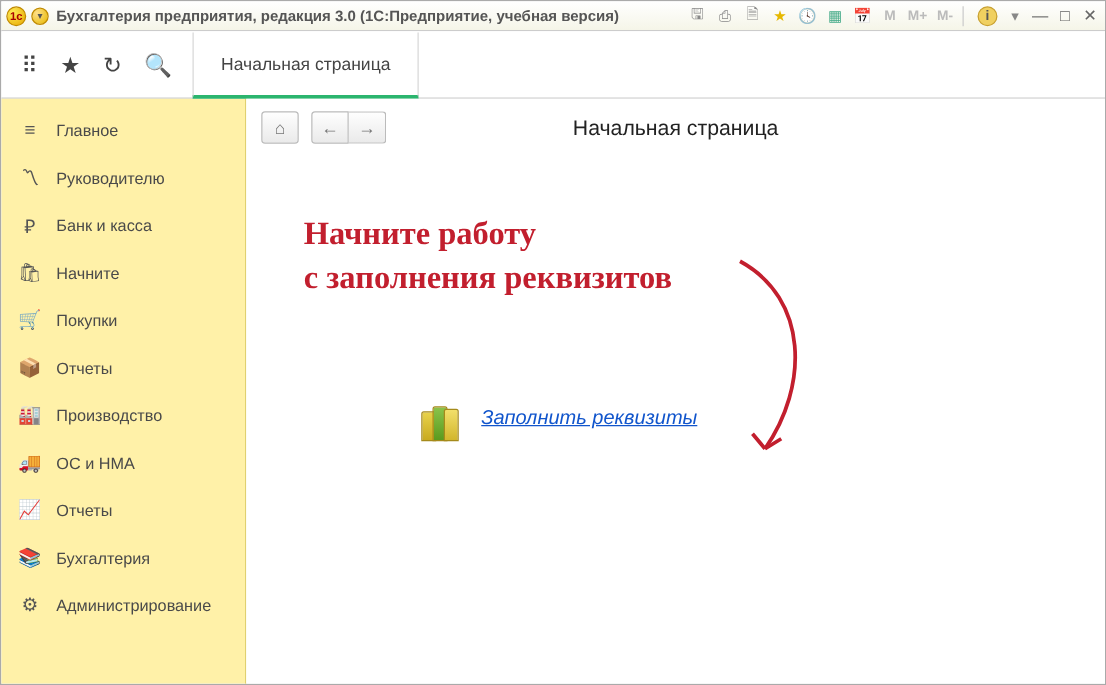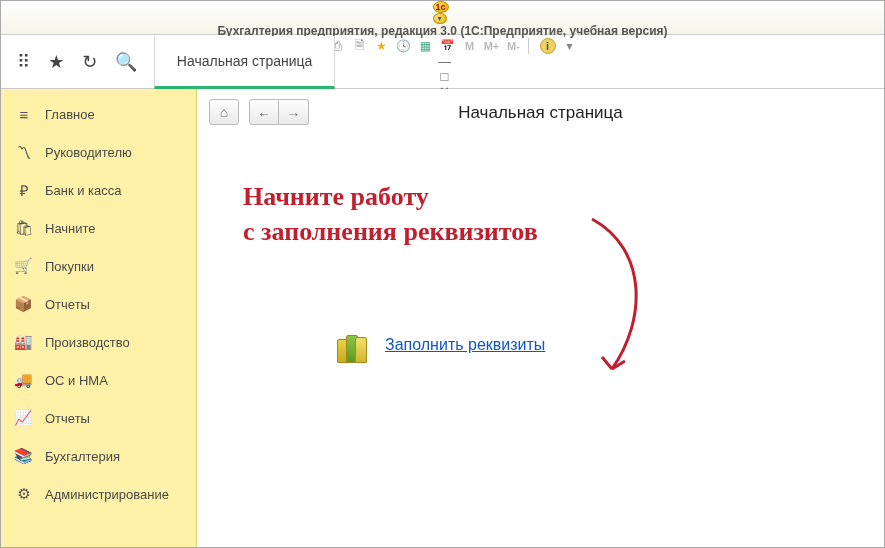--- a/index.html
+++ b/index.html
@@ -8,29 +8,28 @@
     font-family: Arial, sans-serif;
     font-size: 13px;
     background: #fff;
     width: 885px;
     height: 548px;
     overflow: hidden;
     border: 1px solid #aaa;
   }
   
   .titlebar {
-    height: 34px;
+    height: 24px;
     background: linear-gradient(to bottom, #fff 0%, #f5f5e8 100%);
     display: flex;
     align-items: center;
     padding: 0 4px;
     border-bottom: 1px solid #ccc;
     font-size: 12px;
     color: #555;
-    flex-direction: column;
   }
   .titlebar .logo {
     width: 16px; height: 16px;
     border-radius: 50%;
     background: radial-gradient(circle at 30% 30%, #ffeb55, #e6a700);
     border: 1px solid #c08a00;
     margin-right: 4px;
     display: flex; align-items: center; justify-content: center;
     font-size: 9px; font-weight: bold; color: #a00;
   }
@@ -163,21 +162,21 @@
     font-weight: bold;
   }
   .arrow {
     position: absolute;
     left: 380px; top: 120px;
   }
 
   .action {
     position: absolute;
     left: 140px; top: 238px;
-    display: flex; align-items: center; gap: 12px;
+    display: flex; align-items: center; gap: 12px; font-style: italic;
   }
   .action .folders-icon {
     width: 36px; height: 36px;
     display: flex; align-items: flex-end;
     position: relative;
   }
   .folder {
     width: 12px; height: 26px;
     border-radius: 2px 2px 0 0;
     border: 1px solid #a58a1b;

